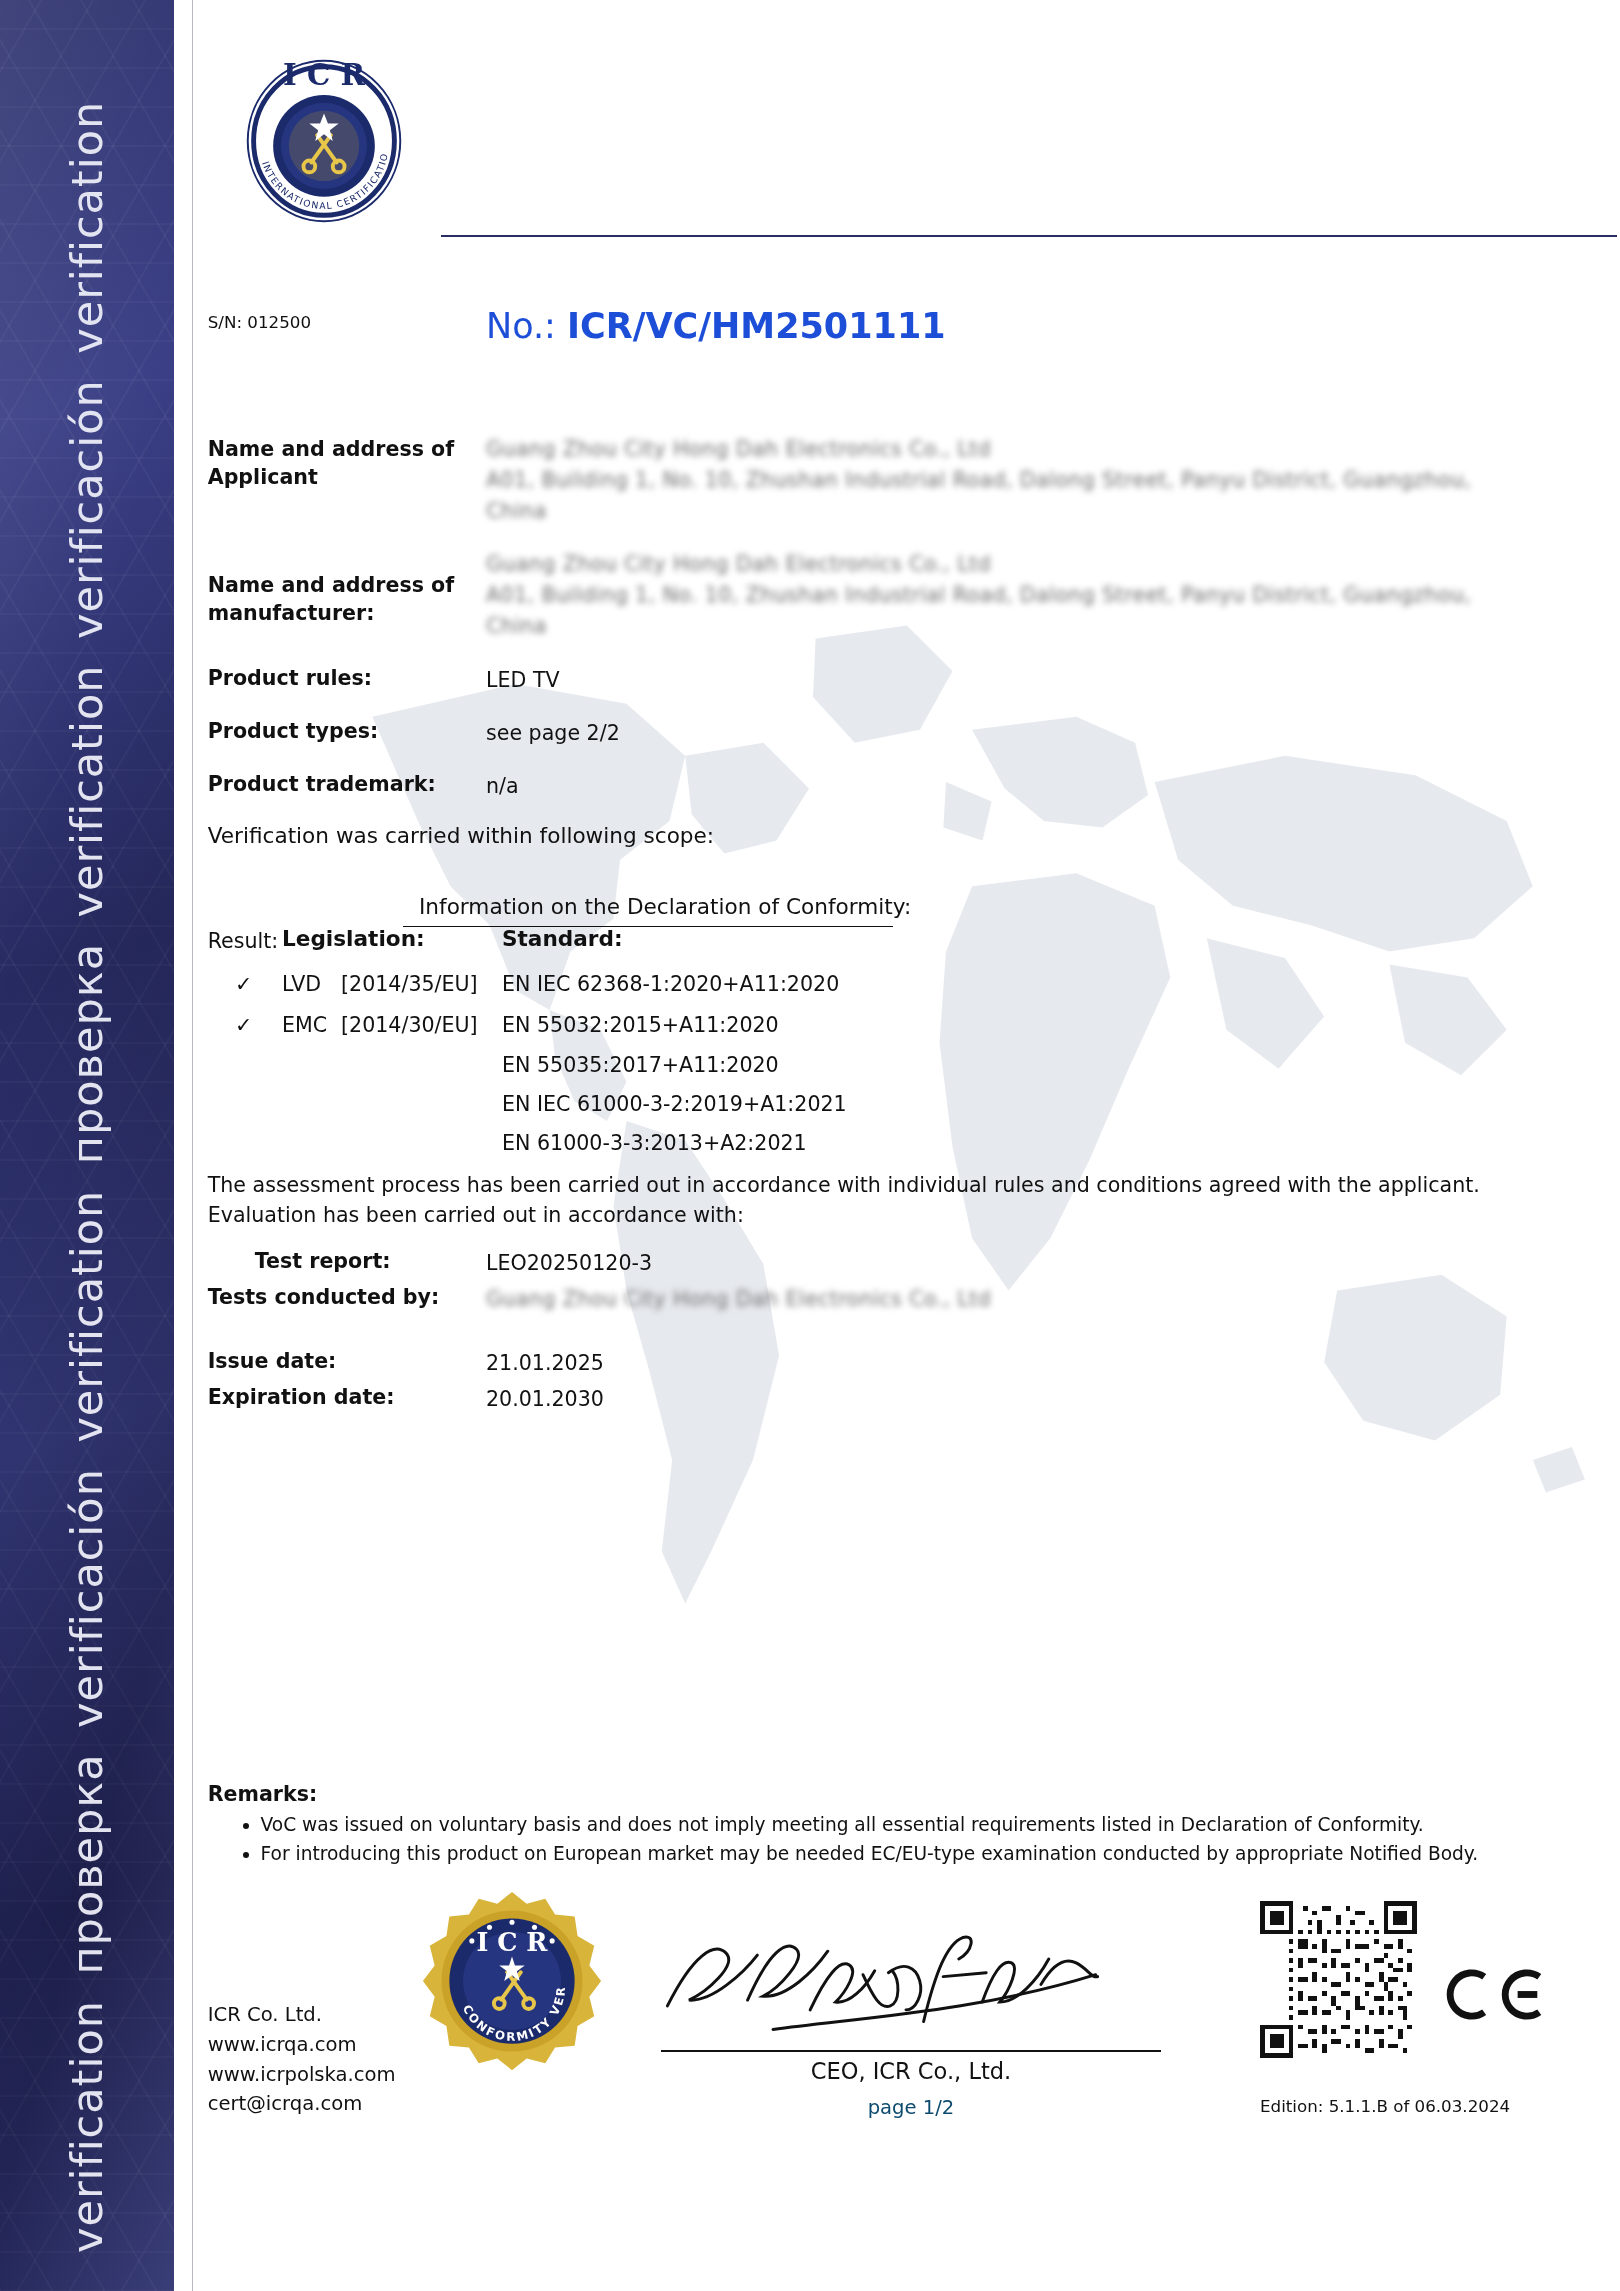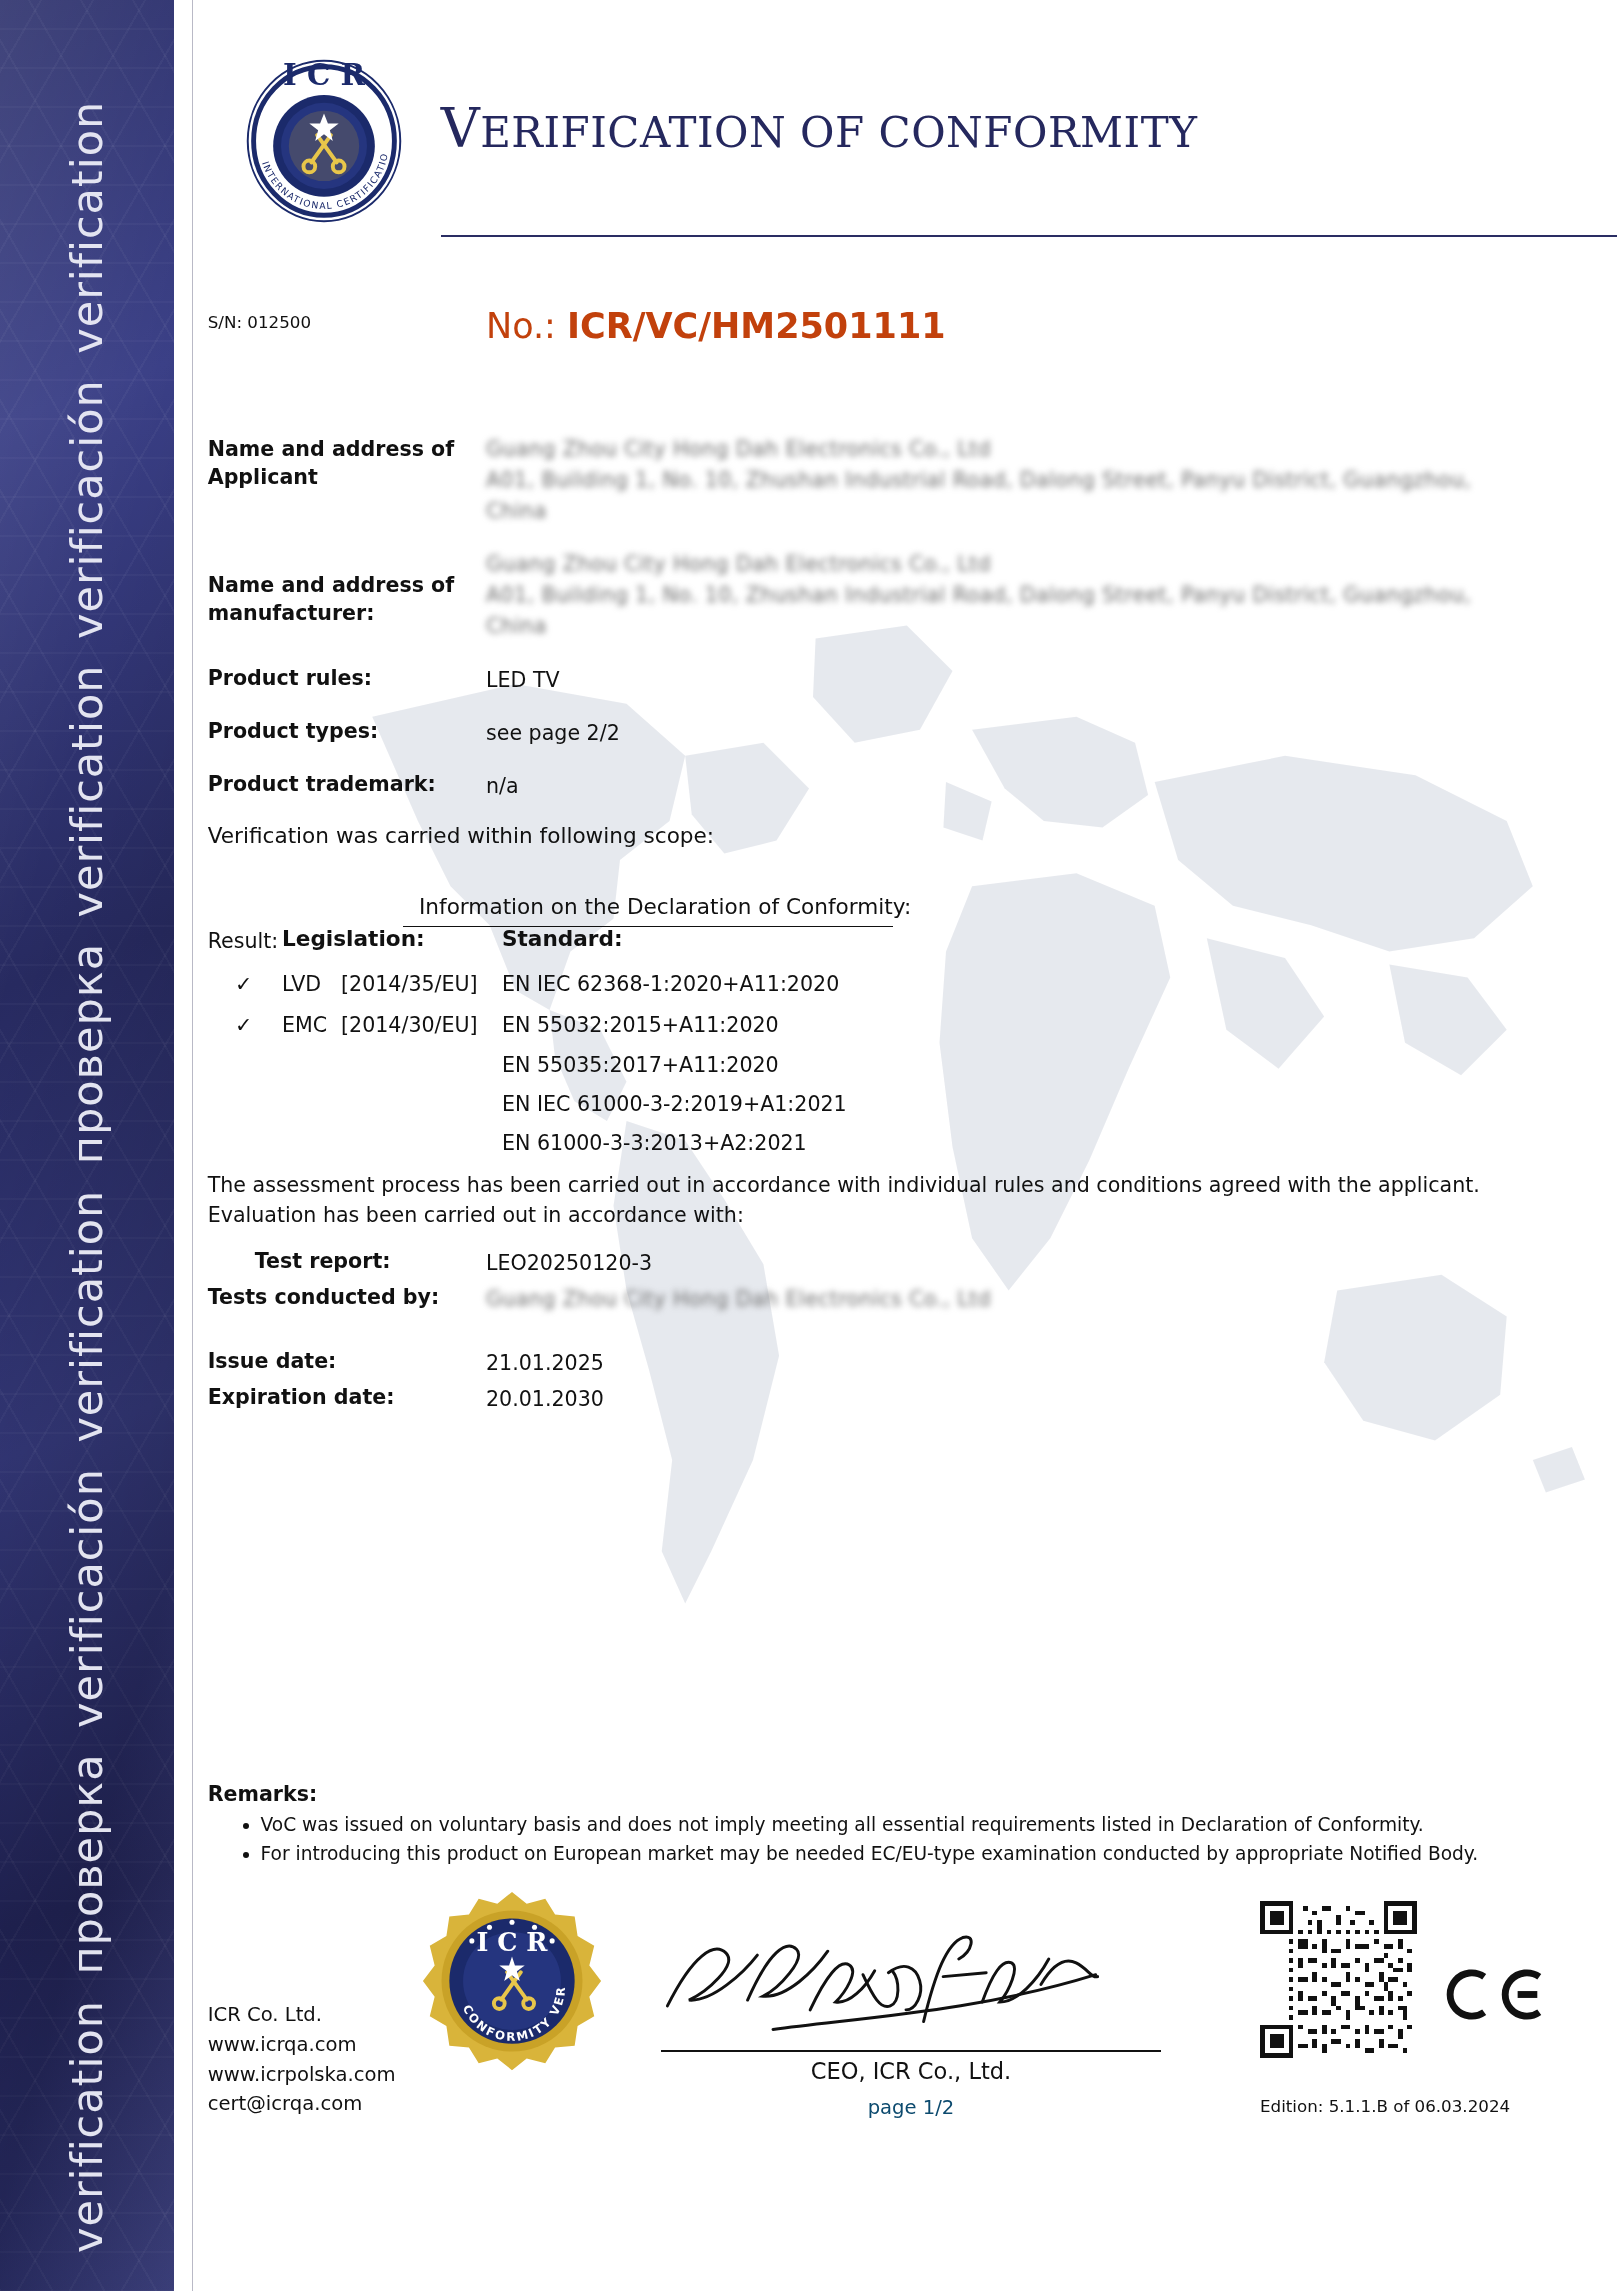--- a/index.html
+++ b/index.html
@@ -106,21 +106,21 @@
     background: #2a2d63;
   }
 
   
   #sn {
     position: absolute; left: 15.7px; top: 312px;
     font-size: 16.7px; color: #111;
   }
   #doc-no {
     position: absolute; left: 294px; top: 306px;
-    font-size: 35px; color: #c2410c;
+    font-size: 35px; color: #1d4ed8;
   }
   #doc-no b { font-weight: bold; }
 
   
   .field-label {
     position: absolute;
     left: 15.7px;
     font-size: 20.6px;
     font-weight: bold;
     color: #111;
@@ -294,23 +294,20 @@
         <circle cx="120" cy="116" r="6"></circle>
       </g>
       <polygon points="105,62 109,72 120,72 111,79 114,90 105,83 96,90 99,79 90,72 101,72" fill="#ffffff"></polygon>
       <text x="105" y="33" text-anchor="middle" font-family="DejaVu Serif, serif" font-size="30" font-weight="bold" fill="#1b2a6b">I C R</text>
       <path id="ringpath" d="M40 105 A 66 66 0 0 0 170 105" fill="none"></path>
       <text font-family="DejaVu Sans, sans-serif" font-size="9.5" fill="#1b2a6b" letter-spacing="1.4">
         <textPath href="#ringpath" startOffset="4%">INTERNATIONAL CERTIFICATION REGISTRAR</textPath>
       </text>
     </svg>
 
-    <div id="header-title">
-      <span>V</span><span class="small-caps">ERIFICATION OF CONFORMITY</span>
-    </div>
     <div id="header-rule"></div>
   </div>
 
   <div id="sn">S/N: 012500</div>
   <div id="doc-no">
     <span>No.: </span><b>ICR/VC/HM2501111</b>
   </div>
 
   <div class="field-label" style="top:436px;">Name and address of Applicant</div>
   <div class="field-value" style="top:434px;">

